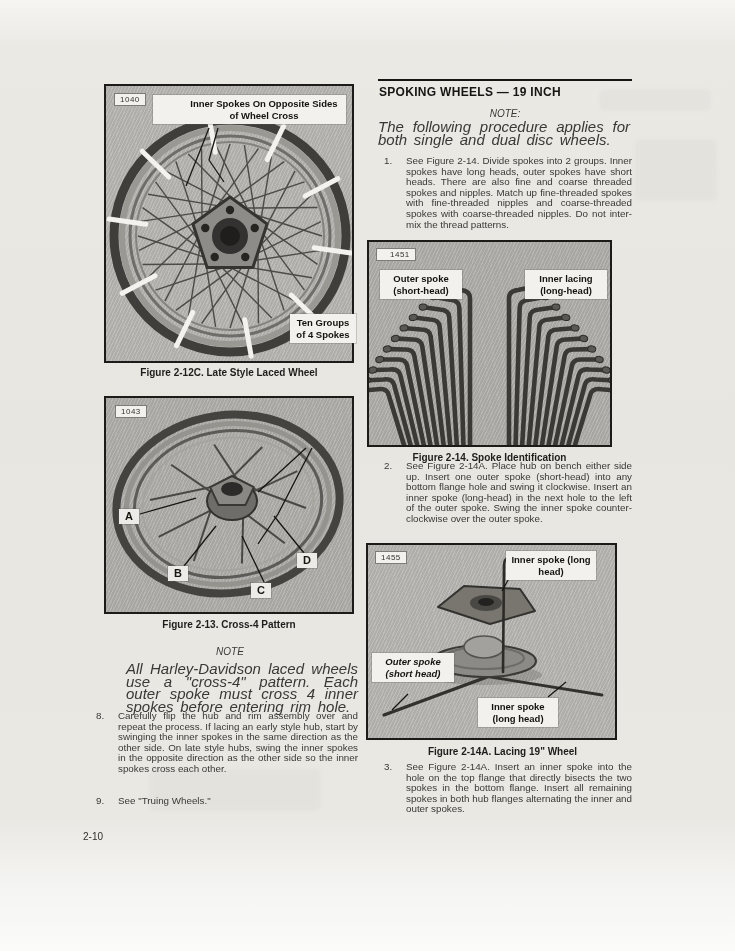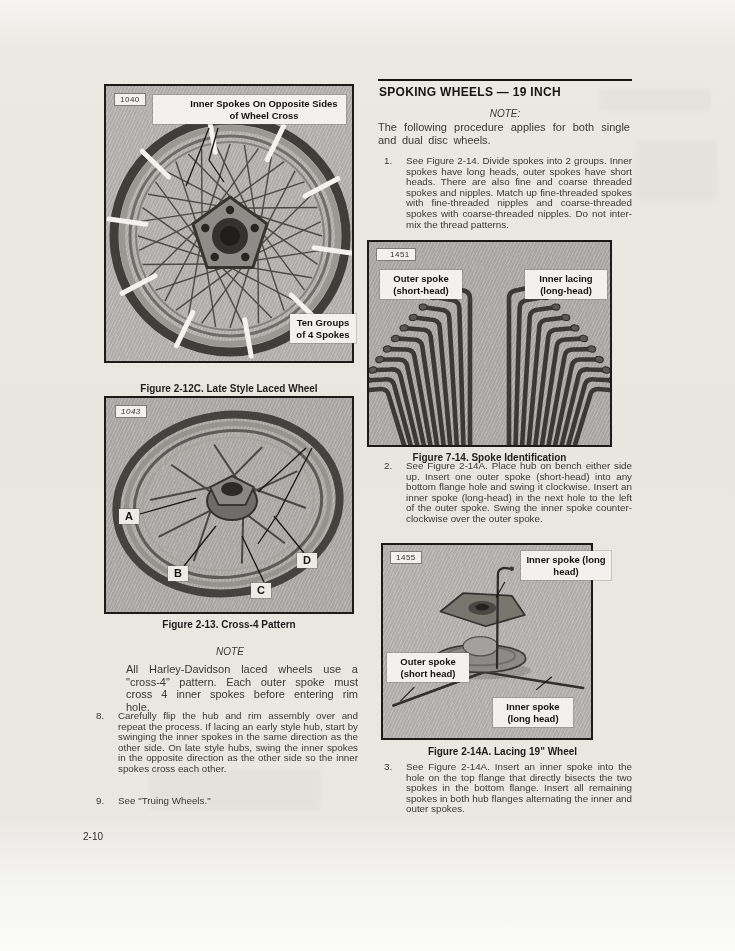--- a/index.html
+++ b/index.html
@@ -19,21 +19,21 @@
     font-size:8px;line-height:9px;padding:1px 5px;letter-spacing:.5px;}
   .plabel{position:absolute;background:var(--labelbg);color:#141311;font-weight:bold;
     font-size:9.5px;line-height:11.5px;text-align:center;padding:3px 4px;
     box-shadow:0 0 0 1px rgba(90,88,84,.25);}
   .pletter{position:absolute;background:#edebe7;color:#17160f;font-weight:bold;
     font-size:11px;line-height:13px;padding:1px 6px;box-shadow:0 0 0 1px rgba(90,88,84,.3);}
   .cap{position:absolute;text-align:center;font-weight:bold;font-size:10px;color:#1e1d1b;}
   .h1{position:absolute;font-weight:bold;font-size:12px;letter-spacing:.3px;color:#161513;}
   .rule{position:absolute;height:2px;background:#161513;}
   .noteh{position:absolute;font-style:italic;text-align:center;font-size:10px;color:var(--ink-soft);}
-  .notetxt{position:absolute;font-size:11px;line-height:12.6px;
+  .notetxt{position:absolute;font-style:italic;font-size:15px;line-height:12.6px;
     text-align:justify;word-spacing:2.5px;color:var(--ink-soft);}
   .step{position:absolute;display:flex;font-size:9.8px;line-height:10.6px;color:var(--ink-soft);}
   .step .num{width:22px;flex:none;}
   .step .txt{flex:1;text-align:justify;}
   .pagenum{position:absolute;font-size:10px;color:#2f2e2b;}
   .ghost{position:absolute;background:rgba(120,118,112,.05);filter:blur(2px);border-radius:3px;}
   .page *{cursor:default;}
 </style>
 </head>
 <body>
@@ -104,21 +104,21 @@
         <circle cx="139.28241655960431" cy="171.03444185374863" r="4.2" fill="#26251f"></circle>
         <circle cx="108.7175834403957" cy="171.03444185374863" r="4.2" fill="#26251f"></circle>
         <circle cx="99.272530576326" cy="141.96555814625137" r="4.2" fill="#26251f"></circle>
         <path d="M103,42 L80,100" stroke="#191816" stroke-width="1.3" fill="none"></path>
         <path d="M112,42 L103,74 L118,96" stroke="#191816" stroke-width="1.3" fill="none"></path>
       </svg>
     <div class="ptag" style="left:8px;top:7px;">1040</div>
     <div class="plabel" style="left:47px;top:9px;width:156px;padding-left:33px;">Inner Spokes On Opposite Sides of Wheel Cross</div>
     <div class="plabel" style="left:184px;top:228px;width:58px;">Ten Groups of 4 Spokes</div>
   </div>
-  <div class="cap" style="left:104px;top:367px;width:250px;margin-top:16px;">Figure 2-12C. Late Style Laced Wheel</div>
+  <div class="cap" style="left:104px;top:367px;width:250px;">Figure 2-12C. Late Style Laced Wheel</div>
 
   <div class="photo" style="left:104px;top:396px;width:250px;height:218px;">
     <svg id="wheel-oblique" viewBox="0 0 246 214">
         <g transform="rotate(-8 122 106)">
           <ellipse cx="122" cy="106" rx="112" ry="89" fill="none" stroke="#45433f" stroke-width="8"></ellipse>
           <ellipse cx="122" cy="106" rx="102" ry="80" fill="none" stroke="#95938e" stroke-width="5"></ellipse>
           <ellipse cx="122" cy="106" rx="94" ry="73" fill="none" stroke="#5d5b57" stroke-width="3"></ellipse>
           <ellipse cx="122" cy="106" rx="86" ry="66" fill="none" stroke="#a6a49f" stroke-width="2"></ellipse>
           <line x1="145.07300771056936" y1="92.08808113214786" x2="198.65336237580374" y2="120.75723563157973" stroke="#4a4844" stroke-width="2"></line>
           <line x1="128.951811050444" y1="108.85763111417677" x2="172.7802211652366" y2="152.72871103025767" stroke="#4a4844" stroke-width="2"></line>
@@ -134,21 +134,21 @@
         <ellipse cx="126" cy="103" rx="25" ry="19" fill="#6f6d69" stroke="#34322e" stroke-width="2"></ellipse>
         <polygon points="126,78 147.87429987478853,89.05572809000084 139.51906080272687,106.94427190999916 112.48093919727312,106.94427190999916 104.12570012521147,89.05572809000084" fill="#8a8884" stroke="#3a3834" stroke-width="2" stroke-linejoin="round"></polygon>
         <ellipse cx="126" cy="91" rx="11" ry="7" fill="#2c2b29"></ellipse>
         <path d="M200,50 L152,94" stroke="#161513" stroke-width="1.3" fill="none"></path>
         <path d="M206,50 L172,116 L152,146" stroke="#161513" stroke-width="1.3" fill="none"></path>
         <path d="M34,116 L90,100" stroke="#161513" stroke-width="1.3"></path>
         <path d="M78,168 L110,128" stroke="#161513" stroke-width="1.3"></path>
         <path d="M158,184 L136,138" stroke="#161513" stroke-width="1.3"></path>
         <path d="M198,155 L168,118" stroke="#161513" stroke-width="1.3"></path>
       </svg>
-    <div class="ptag" style="left:9px;top:7px;font-style:italic;">1043</div>
+    <div class="ptag" style="left:9px;top:7px;">1043</div>
     <div class="pletter" style="left:13px;top:111px;">A</div>
     <div class="pletter" style="left:62px;top:168px;">B</div>
     <div class="pletter" style="left:145px;top:185px;">C</div>
     <div class="pletter" style="left:191px;top:155px;">D</div>
   </div>
   <div class="cap" style="left:104px;top:619px;width:250px;">Figure 2-13. Cross-4 Pattern</div>
 
   <div class="noteh" style="left:104px;top:646px;width:252px;">NOTE</div>
   <div class="notetxt" style="left:126px;top:663px;width:232px;">All Harley-Davidson laced wheels use a "cross-4" pattern. Each outer spoke must cross 4 inner spokes before entering rim hole.</div>
 
@@ -262,47 +262,47 @@
         </g>
         <g transform="rotate(0 140 203)">
           <path d="M140,203 L140,56 Q140,49 149,48 L163,45" fill="none" stroke="#3b3936" stroke-width="4.6" stroke-linecap="round"></path>
           <ellipse cx="165.5" cy="44.5" rx="4" ry="3.1" fill="#5a5854" stroke="#2e2d2b" stroke-width="1"></ellipse>
         </g>
       </svg>
     <div class="ptag" style="left:7px;top:6px;padding-left:13px;">1451</div>
     <div class="plabel" style="left:11px;top:28px;width:74px;">Outer spoke (short-head)</div>
     <div class="plabel" style="left:156px;top:28px;width:74px;">Inner lacing (long-head)</div>
   </div>
-  <div class="cap" style="left:367px;top:452px;width:245px;">Figure 7-14. Spoke Identification</div>
+  <div class="cap" style="left:367px;top:452px;width:245px;">Figure 2-14. Spoke Identification</div>
 
   <div class="step" style="left:384px;top:461px;width:248px;">
     <span class="num">2.</span>
     <span class="txt">See Figure 2-14A. Place hub on bench either side up. Insert one outer spoke (short-head) into any bottom flange hole and swing it clockwise. Insert an inner spoke (long-head) in the next hole to the left of the outer spoke. Swing the inner spoke counter-clockwise over the outer spoke.</span>
   </div>
 
-  <div class="photo lt" style="left:381px;top:543px;width:212px;height:197px;padding-left:40px;">
+  <div class="photo lt" style="left:366px;top:543px;width:251px;height:197px;padding-left:40px;">
     <svg id="hub-lacing" viewBox="0 0 239 193">
         <ellipse cx="112" cy="130" rx="58" ry="10" fill="rgba(40,38,35,.18)"></ellipse>
         <line x1="150" y1="119" x2="12" y2="170" stroke="#33312e" stroke-width="3.2" stroke-linecap="round"></line>
         <line x1="106" y1="130" x2="230" y2="150" stroke="#33312e" stroke-width="2.8" stroke-linecap="round"></line>
         <ellipse cx="112" cy="116" rx="52" ry="16" fill="#8c8a86" stroke="#3c3a37" stroke-width="2"></ellipse>
         <ellipse cx="112" cy="113" rx="40" ry="11" fill="none" stroke="#6e6c68" stroke-width="2"></ellipse>
         <ellipse cx="112" cy="102" rx="20" ry="11" fill="#a3a19d" stroke="#55534f" stroke-width="1.5"></ellipse>
         <polygon points="66,62 92,41 148,44 163,66 118,79" fill="#78766f" stroke="#343230" stroke-width="2" stroke-linejoin="round"></polygon>
         <ellipse cx="114" cy="58" rx="16" ry="8" fill="#4a4844"></ellipse>
         <ellipse cx="114" cy="57" rx="8" ry="4" fill="#232220"></ellipse>
         <path d="M131,127 L132,20 Q132,13 139,12 L147,13" fill="none" stroke="#2c2b28" stroke-width="2.6" stroke-linecap="round"></path>
         <circle cx="148" cy="13" r="2.6" fill="#3c3a36"></circle>
         <path d="M140,28 L130,46" stroke="#161513" stroke-width="1.2"></path>
         <path d="M36,149 L20,165" stroke="#161513" stroke-width="1.2"></path>
         <path d="M176,152 L194,137" stroke="#161513" stroke-width="1.2"></path>
       </svg>
     <div class="ptag" style="left:7px;top:6px;">1455</div>
     <div class="plabel" style="left:138px;top:6px;width:82px;">Inner spoke (long head)</div>
-    <div class="plabel" style="left:4px;top:108px;width:74px;">Outer spoke (short head)</div>
+    <div class="plabel" style="left:4px;top:108px;width:74px;font-style:italic;">Outer spoke (short head)</div>
     <div class="plabel" style="left:110px;top:153px;width:72px;">Inner spoke (long head)</div>
   </div>
   <div class="cap" style="left:381px;top:746px;width:243px;">Figure 2-14A. Lacing 19" Wheel</div>
 
   <div class="step" style="left:384px;top:762px;width:248px;">
     <span class="num">3.</span>
     <span class="txt">See Figure 2-14A. Insert an inner spoke into the hole on the top flange that directly bisects the two spokes in the bottom flange. Insert all remaining spokes in both hub flanges alternating the inner and outer spokes.</span>
   </div>
 
   <div class="ghost" style="left:600px;top:90px;width:110px;height:20px;"></div>

